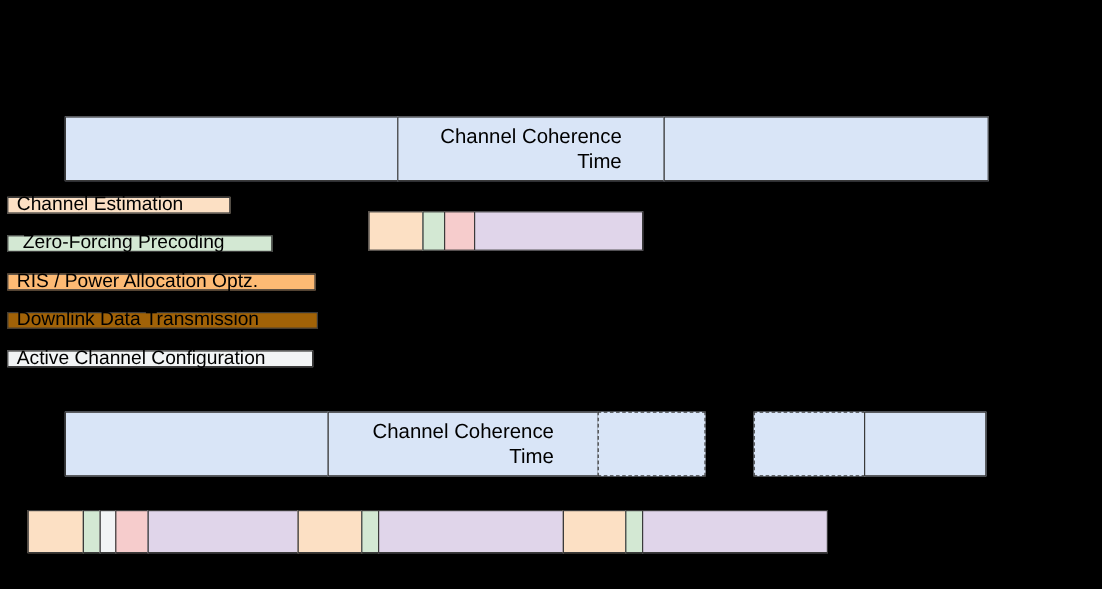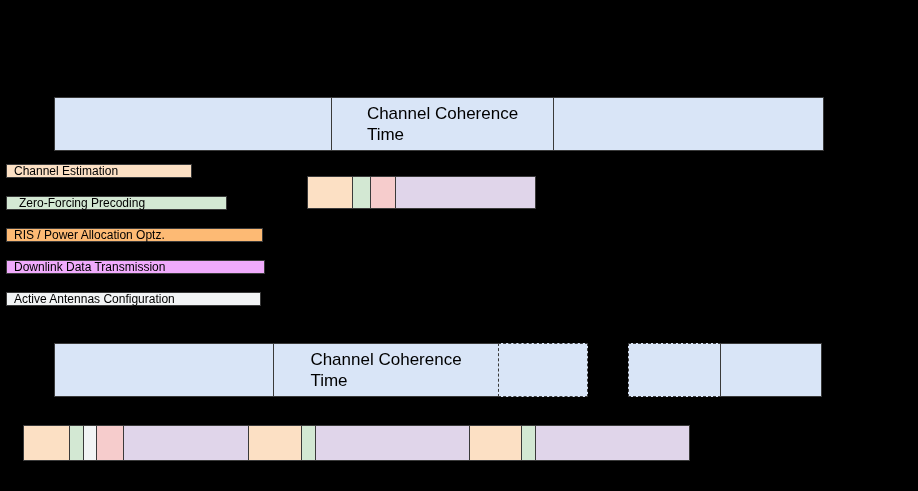--- a/index.html
+++ b/index.html
@@ -22,41 +22,41 @@
     display: flex;
     box-sizing: border-box;
   }
   .coh-cell {
     box-sizing: border-box;
     background: #d9e5f7;
     border: 1px solid #3a3a3a;
     display: flex;
     align-items: center;
     justify-content: center;
-    text-align: left;
+    text-align: right;
     font-size: 17px;
     line-height: 1.25;
     color: #000000;
     white-space: pre-line;
     overflow: hidden;
   }
   .coh-cell + .coh-cell { margin-left: -1px; }
   .coh-cell.dashed {
     border: 1px dashed #3a3a3a;
   }
   .coh-cell.gap { margin-left: 0; }
 
   
   .legend-item {
     position: absolute;
     box-sizing: border-box;
     border: 1px solid #3a3a3a;
     display: flex;
     align-items: center;
-    font-size: 12px;
+    font-size: 16px;
     color: #000000;
     padding-left: 7px;
     padding-right: 7px;
     white-space: nowrap;
     height: 14px;
   }
 
   
   .phase-bar {
     position: absolute;
@@ -96,25 +96,25 @@
   <div id="legend-layer">
       <div class="legend-item" style="left: 6px; top: 164px; width: 186px; background: rgb(252, 224, 196);">
         <span>Channel Estimation</span>
       </div>
       <div class="legend-item" style="left: 6px; top: 196px; width: 221px; background: rgb(211, 232, 211); padding-left: 12px;">
         <span>Zero-Forcing Precoding</span>
       </div>
       <div class="legend-item" style="left: 6px; top: 228px; width: 257px; background: #fdba74;">
         <span>RIS / Power Allocation Optz.</span>
       </div>
-      <div class="legend-item" style="left: 6px; top: 260px; width: 259px; background: #f0abfc;">
+      <div class="legend-item" style="left: 6px; top: 260px; width: 259px; background: #a16207;">
         <span>Downlink Data Transmission</span>
       </div>
       <div class="legend-item" style="left: 6px; top: 292px; width: 255px; background: rgb(242, 244, 245);">
-        <span>Active Antennas Configuration</span>
+        <span>Active Channel Configuration</span>
       </div>
     </div>
 
   <div id="phase-bars-layer">
       <div class="phase-bar" style="left: 307px; top: 176px; height: 33px;">
         <div class="seg" title="Channel Estimation" style="width: 46px; background: rgb(252, 224, 196);"></div>
         <div class="seg" title="Zero-Forcing Precoding" style="width: 19px; background: rgb(211, 232, 211);"></div>
         <div class="seg" title="RIS / Power Allocation Optz." style="width: 26px; background: rgb(246, 204, 204);"></div>
         <div class="seg" title="Downlink Data Transmission" style="width: 141px; background: rgb(224, 213, 234);"></div>
       </div>

